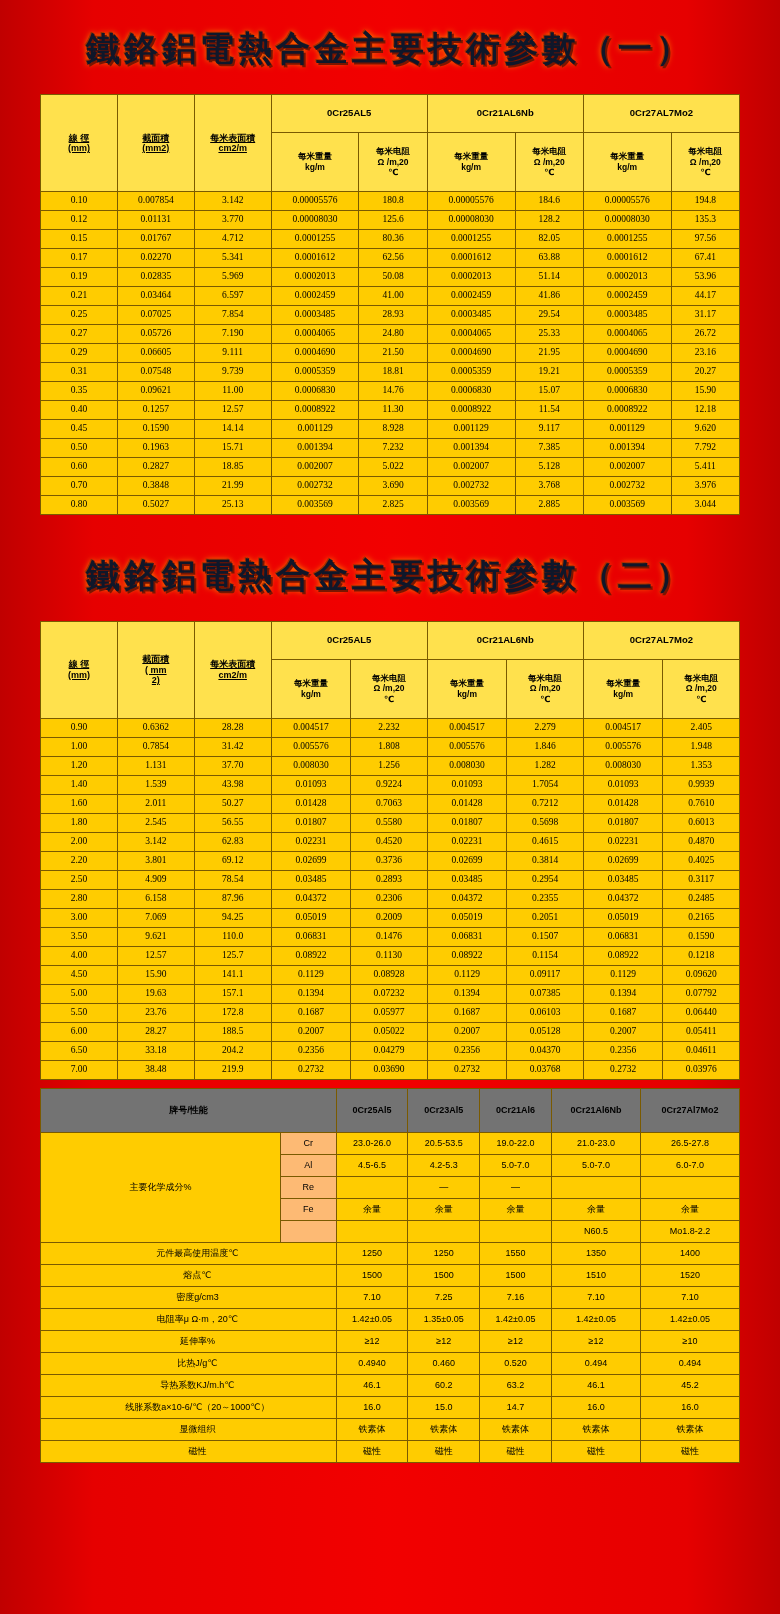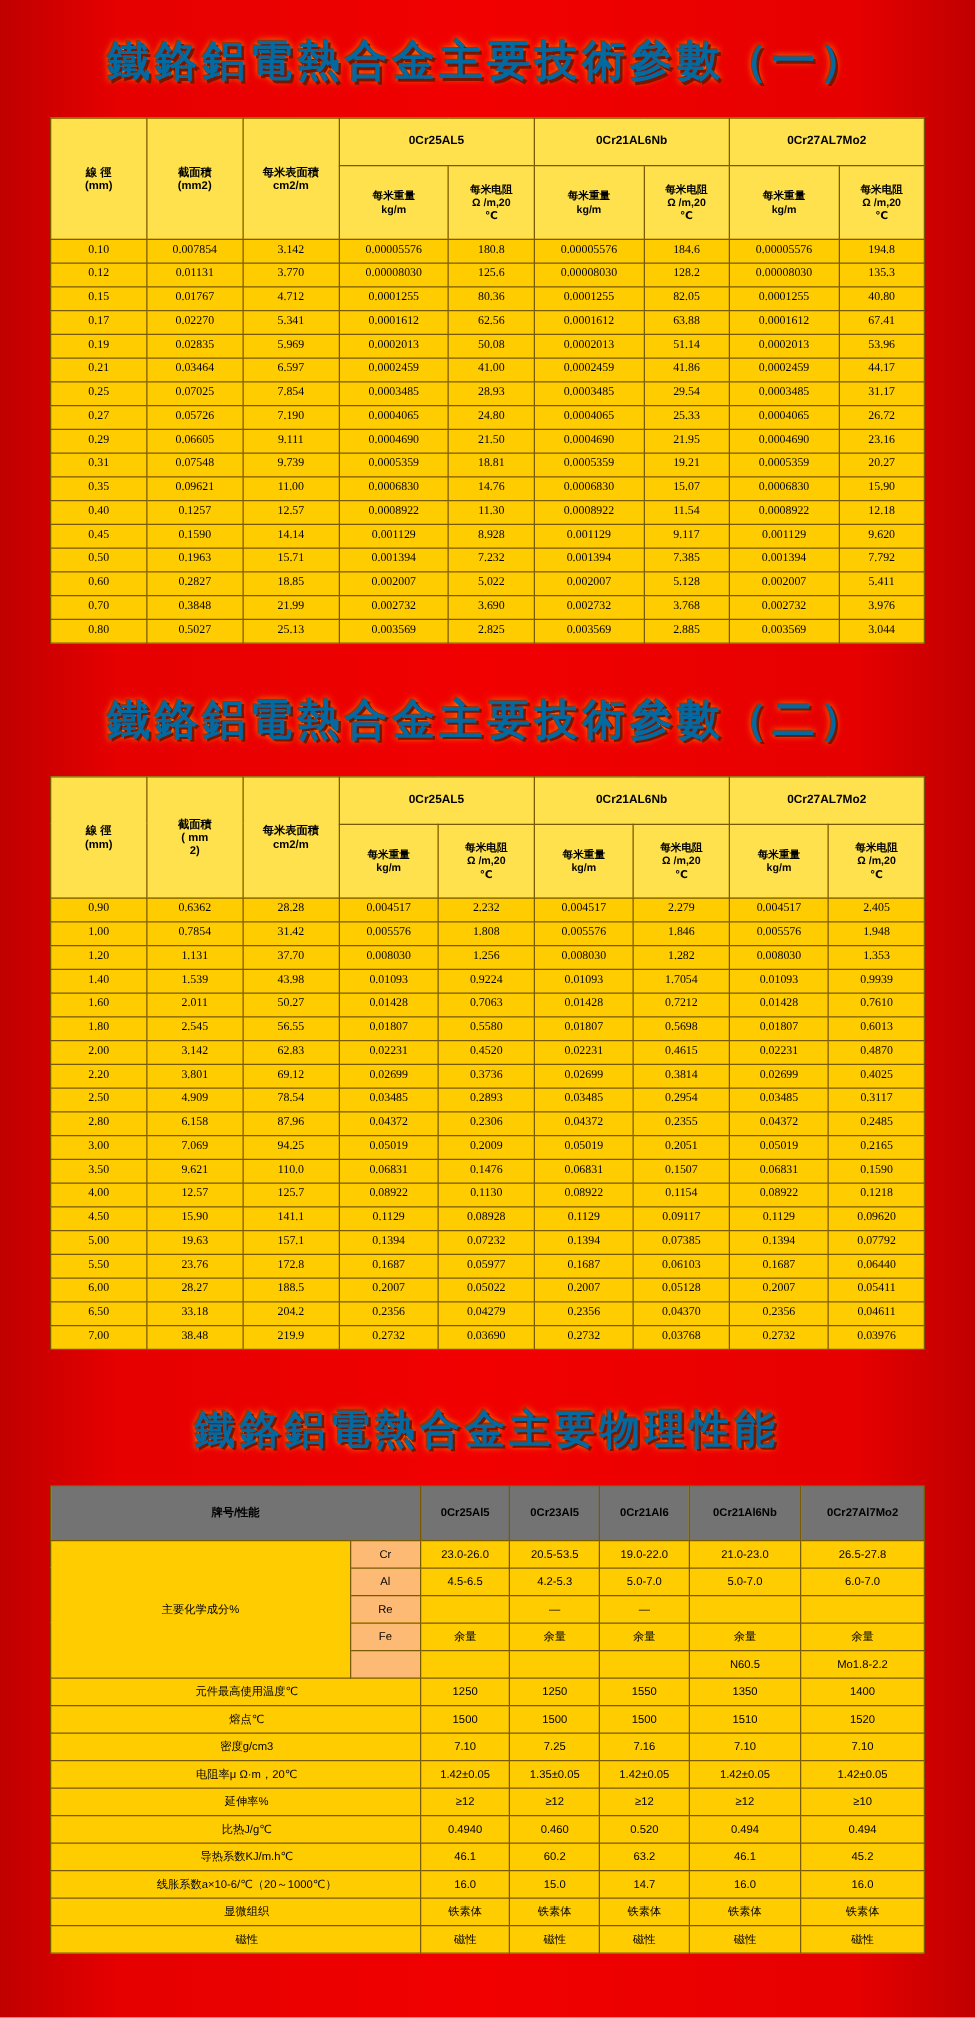--- a/index.html
+++ b/index.html
@@ -9,21 +9,21 @@
     background:linear-gradient(90deg,#c00000 0%,#e60000 12%,#f20000 50%,#e60000 88%,#c00000 100%);
     font-family:"Liberation Sans","DejaVu Sans",sans-serif;
     color:#000;
   }
   .page{width:780px;position:relative;padding-bottom:8px;}
 
   .title{
     text-align:center;
     font-family:Liberation Sans, sans-serif;
     font-weight:bold;
-    color:#0369a1;
+    color:#0f172a;
     letter-spacing:4px;
     text-shadow:
        2px 2px 0 #7a1500,
       -1px -1px 0 #a33000,
        0 0 6px #ffae00;
   }
   #title1{font-size:34px;padding:26px 0 22px;}
   #title2{font-size:34px;padding:30px 0 22px;}
   #title3{font-size:32px;padding:34px 0 22px;}
 
@@ -50,21 +50,21 @@
     padding:13px 2px;
   }
   tbody td{
     background:#ffcc00;
     font-size:9px;
     padding:2px 2px;
     height:14px;
   }
   .grp{font-size:9.5px;}
   .sub{font-size:8.5px;line-height:1.25;}
-  .hdr-left{width:11%;}
+  .hdr-left{width:11%;text-decoration:underline;}
   .num{font-family:"Liberation Serif","DejaVu Serif",serif;font-size:9.5px;}
 
   
   #t3 td{font-size:9px;height:17px;}
   #t3 thead td{background:#737373;font-weight:bold;}
   #t3 .rowlbl{background:#ffcc00;padding-left:20px;}
   #t3 .chem-label{background:#ffcc00;font-weight:normal;}
   #t3 .elem{background:#fdba74;width:8%;}
   .spacer{height:16px;}
 </style>
@@ -149,21 +149,21 @@
           </tr>
           <tr>
             <td class="num">0.15</td>
             <td class="num">0.01767</td>
             <td class="num">4.712</td>
             <td class="num">0.0001255</td>
             <td class="num">80.36</td>
             <td class="num">0.0001255</td>
             <td class="num">82.05</td>
             <td class="num">0.0001255</td>
-            <td class="num">40.80</td>
+            <td class="num">97.56</td>
           </tr>
           <tr>
             <td class="num">0.17</td>
             <td class="num">0.02270</td>
             <td class="num">5.341</td>
             <td class="num">0.0001612</td>
             <td class="num">62.56</td>
             <td class="num">0.0001612</td>
             <td class="num">63.88</td>
             <td class="num">0.0001612</td>
@@ -580,21 +580,20 @@
             <td class="num">0.03768</td>
             <td class="num">0.2732</td>
             <td class="num">0.03976</td>
           </tr>
         </tbody>
     </table>
   </div>
 </div>
 
 <div class="page">
-  <div class="title" id="title3">鐵鉻鋁電熱合金主要物理性能</div>
 
   <div class="tblwrap">
     <table id="t3">
       <thead>
         <tr>
           <td colspan="2">牌号/性能</td>
           <td>0Cr25Al5</td>
           <td>0Cr23Al5</td>
           <td>0Cr21Al6</td>
           <td>0Cr21Al6Nb</td>

